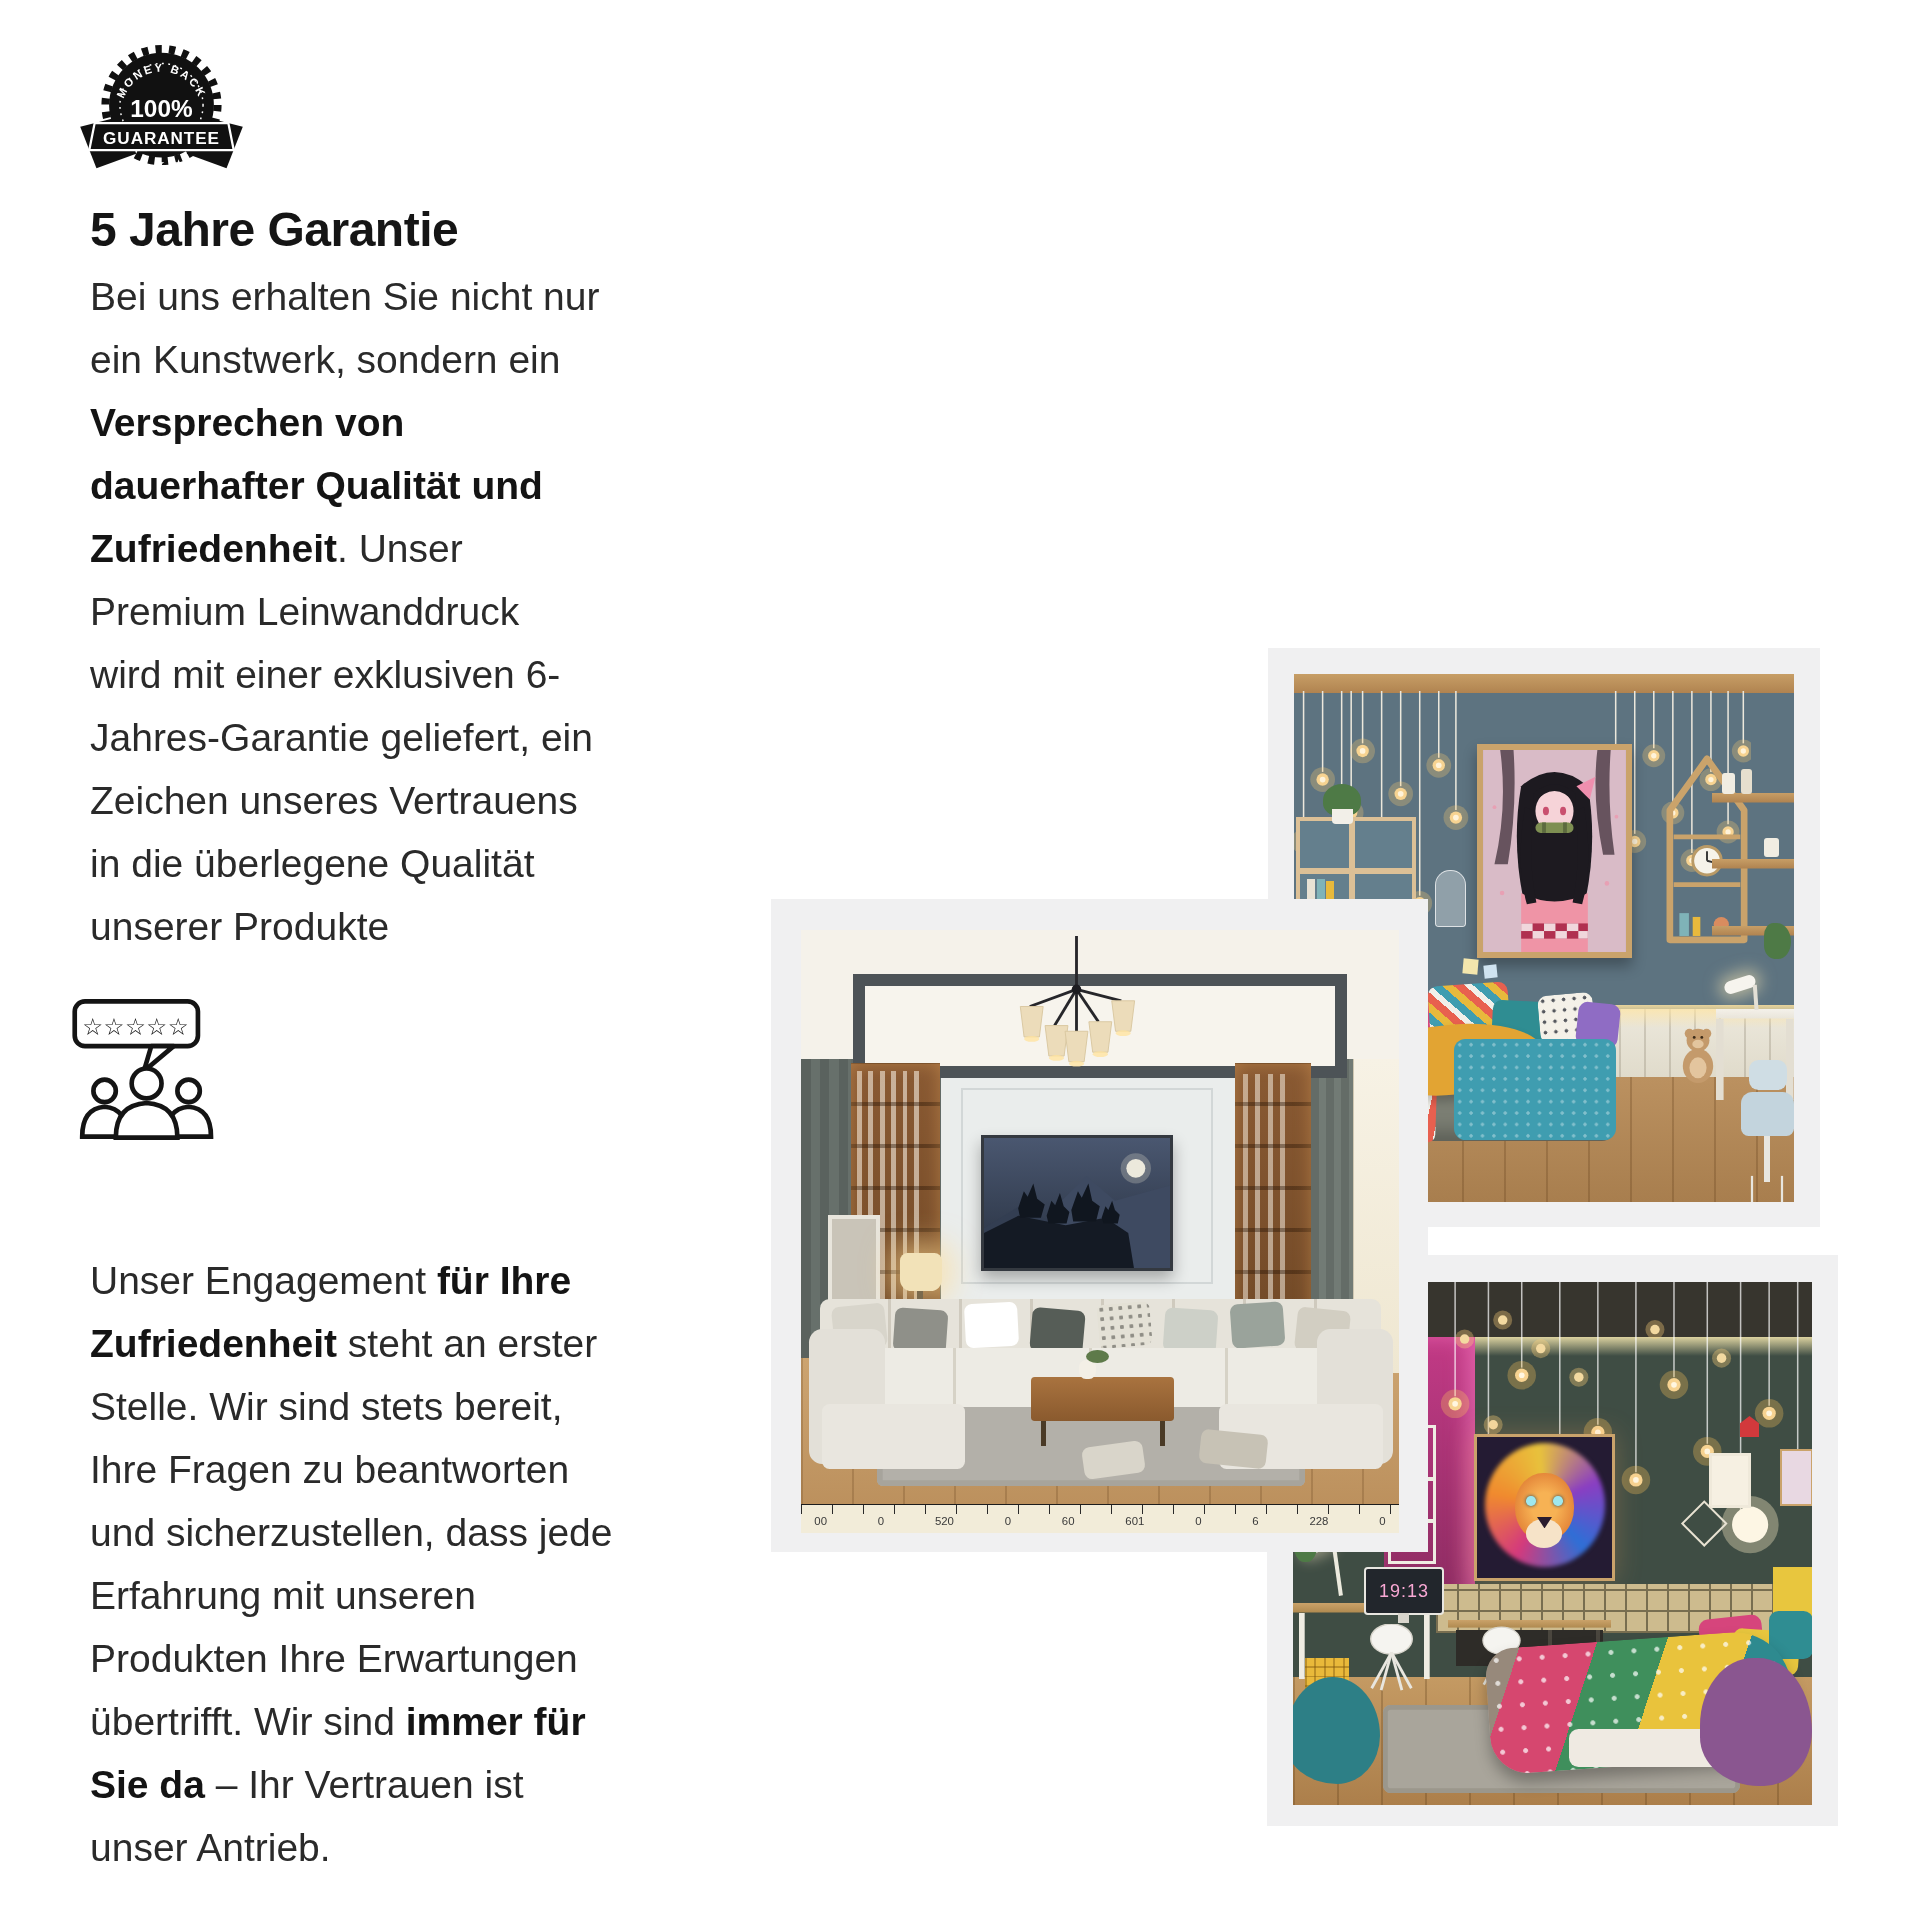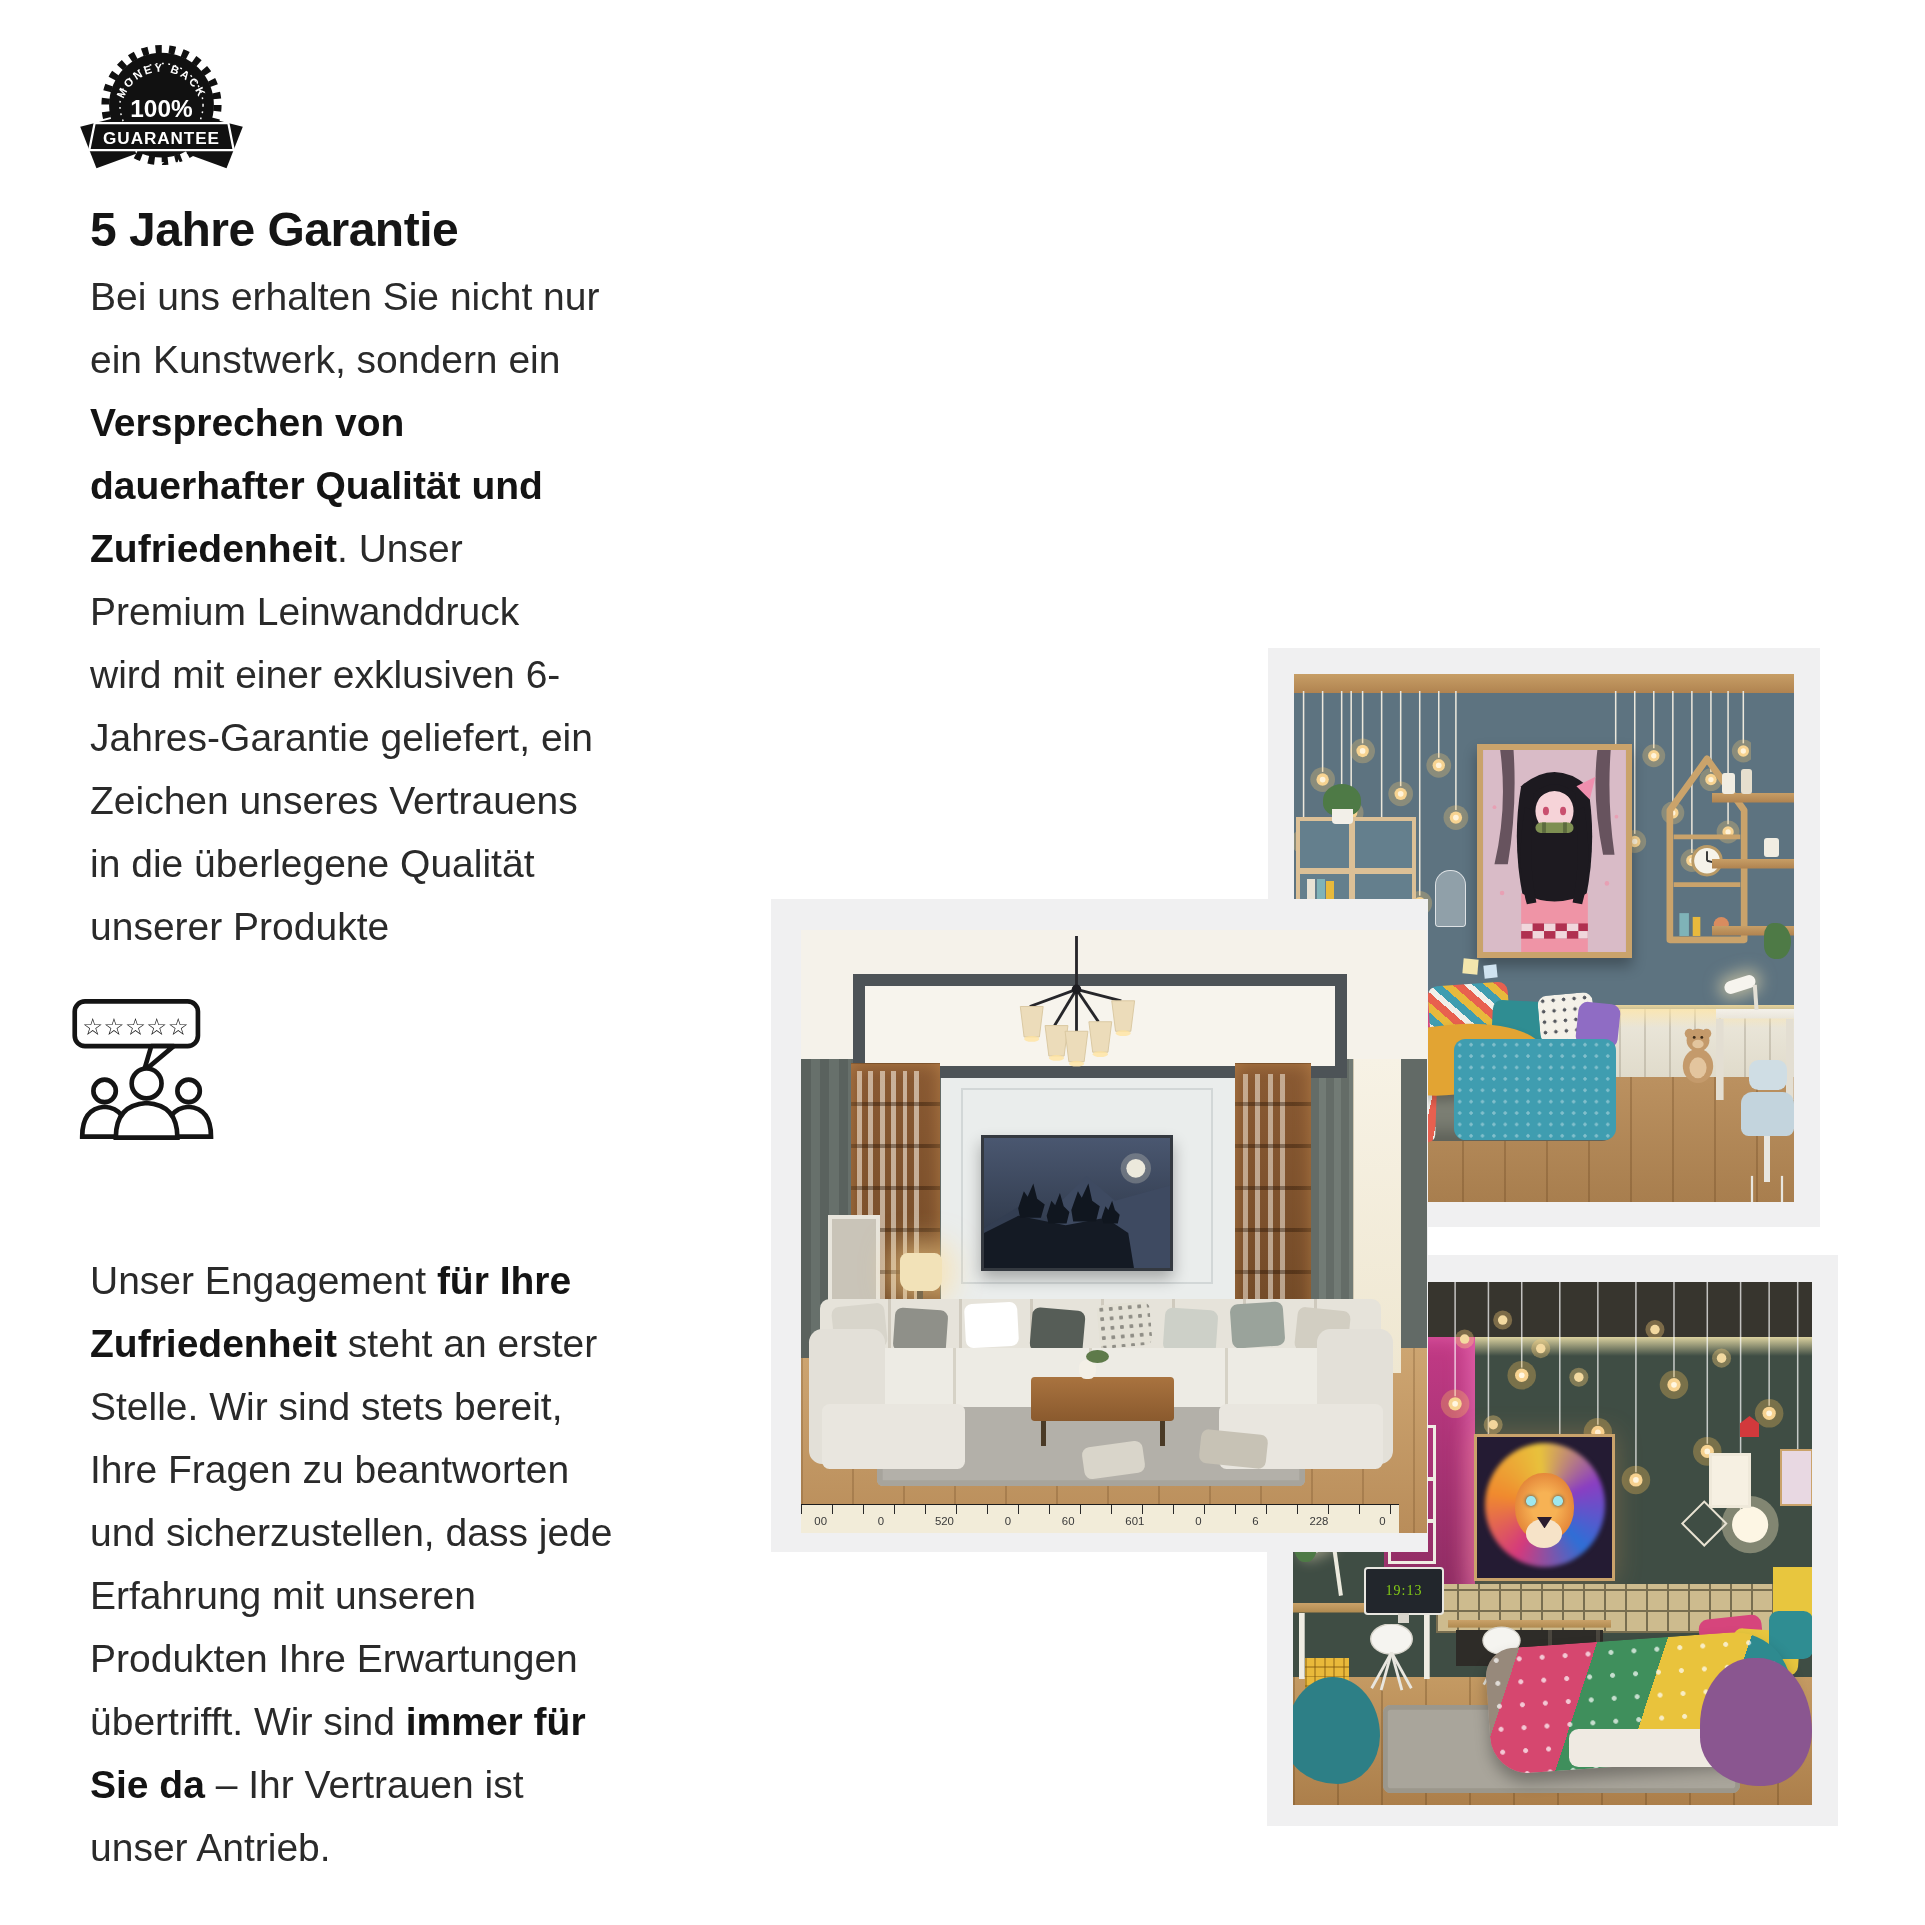--- a/index.html
+++ b/index.html
@@ -36,21 +36,21 @@
       repeating-linear-gradient(90deg,rgba(120,110,90,.25) 0 1.9px,transparent 1.9px 25px) 0 335px/100% 68px no-repeat,
       linear-gradient(#ece8dc,#e0dbcb) 0 335px/100% 68px no-repeat,
       repeating-linear-gradient(90deg,rgba(90,55,20,.25) 0 1.9px,transparent 1.9px 42px) 0 403px/100% 125px no-repeat,
       linear-gradient(#bb9160,#a87e4e) 0 403px/100% 125px no-repeat,
       #5d7380;}
   #ph-living{left:30px;top:31px;width:598px;height:603px;
     background:
       repeating-linear-gradient(90deg,rgba(90,55,20,.22) 0 1.9px,transparent 1.9px 51px) 0 418px/100% 185px no-repeat,
       linear-gradient(#cda571,#b98d5a) 0 418px/100% 185px no-repeat,
       linear-gradient(#626a66,#626a66) 0 129px/100% 299px no-repeat,
-      #f5f2ea; padding-left: 28px;}
+      #f5f2ea;}
   #ph-lion{left:26px;top:27px;width:519px;height:523px;
     background:
       linear-gradient(#37352e,#37352e) 0 0/100% 55px no-repeat,
       linear-gradient(rgba(255,240,180,.9),rgba(255,240,180,0)) 0 53px/100% 21px no-repeat,
       repeating-linear-gradient(90deg,rgba(80,50,15,.25) 0 1.9px,transparent 1.9px 44px) 0 395px/100% 128px no-repeat,
       linear-gradient(#c49a63,#ac7f4b) 0 395px/100% 128px no-repeat,
       #3f4d44;}
 
   
   #lr-tray{left:52px;top:44px;width:470px;height:80px;border:12.4px solid #4d5357;background:#f7f4ed;}
@@ -194,21 +194,21 @@
         repeating-linear-gradient(0deg,#786e50 0 1.9px,transparent 1.9px 21px),#cdbb8e;}
   #li-yellow{left:480px;top:285px;width:39px;height:59px;background:#e8c63e;}
   #li-desk1{left:0;top:321px;width:143px;height:76px;
       background:
         linear-gradient(#caa269,#b08a50) 0 0/100% 9.5px no-repeat,
         linear-gradient(#efece2,#efece2) 5.7px 9.5px/5.7px 67px no-repeat,
         linear-gradient(#efece2,#efece2) 131px 9.5px/5.7px 67px no-repeat;}
   #li-monitor{left:71px;top:285px;width:76px;height:44px;background:#22262c;border:2.9px solid #e8e6e0;border-radius:3.8px;
       display:flex;align-items:center;justify-content:center;}
   #li-monitor::after{content:"";position:absolute;left:32px;top:44px;width:11.4px;height:9.5px;background:#d8d5cc;}
-  #li-clock{font-family:Liberation Serif, serif;font-size:14px;color:#84cc16;letter-spacing:1px;}
+  #li-clock{font-family:Liberation Sans, sans-serif;font-size:18px;color:#f9a8d4;letter-spacing:1px;}
   #li-lamp{left:9.5px;top:259px;width:28.5px;height:11.4px;background:#f2efe8;border-radius:5.7px;transform:rotate(-24deg);
       box-shadow:0 0 13.3px 4.8px rgba(255,240,200,.45);}
   #li-lamp::after{content:"";position:absolute;left:21px;top:9.5px;width:3.8px;height:51px;background:#eceade;transform:rotate(16deg);}
   #li-plant2{left:0;top:236px;width:25px;height:44px;background:#4e7a46;border-radius:40% 60% 50% 50%;}
   #li-crate{left:12.4px;top:376px;width:44px;height:48px;
       background:
         repeating-linear-gradient(90deg,rgba(120,80,10,.4) 0 1.9px,transparent 1.9px 9.5px),
         repeating-linear-gradient(0deg,rgba(120,80,10,.4) 0 1.9px,transparent 1.9px 9.5px),#e9b93a;}
   #li-chair1{left:71px;top:342px;width:55px;height:68px;}
   #li-chair2{left:184px;top:342px;width:49px;height:67px;}

